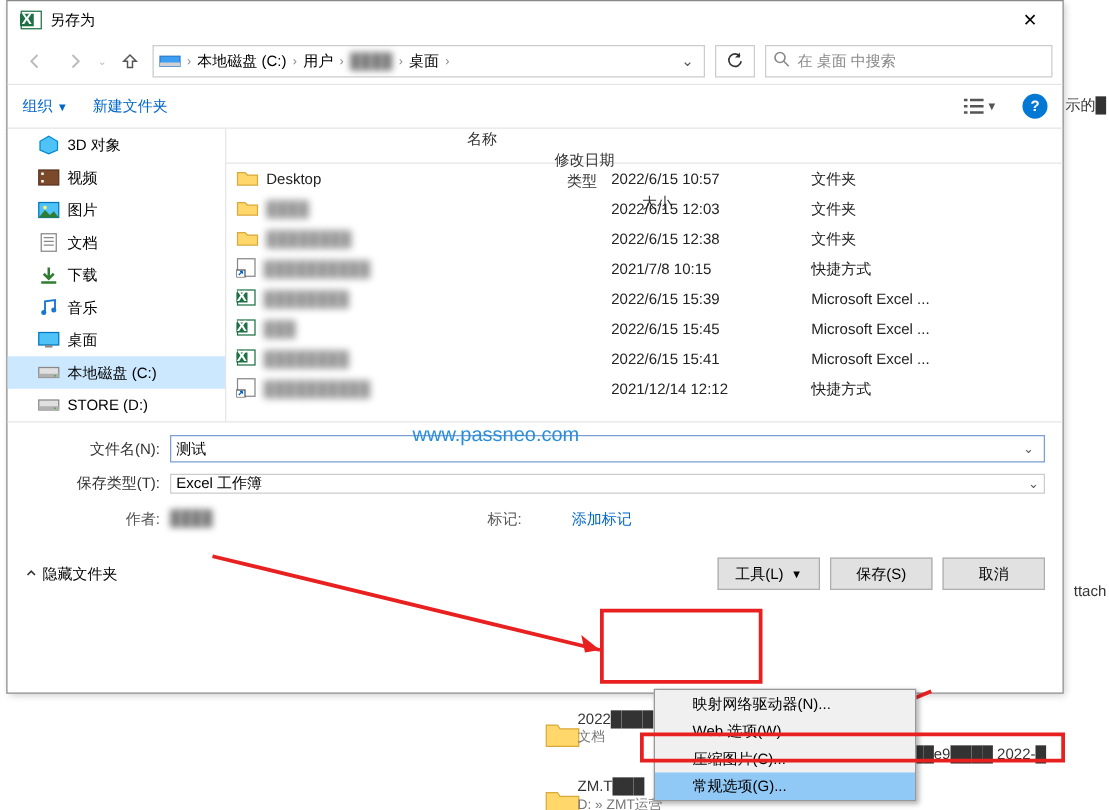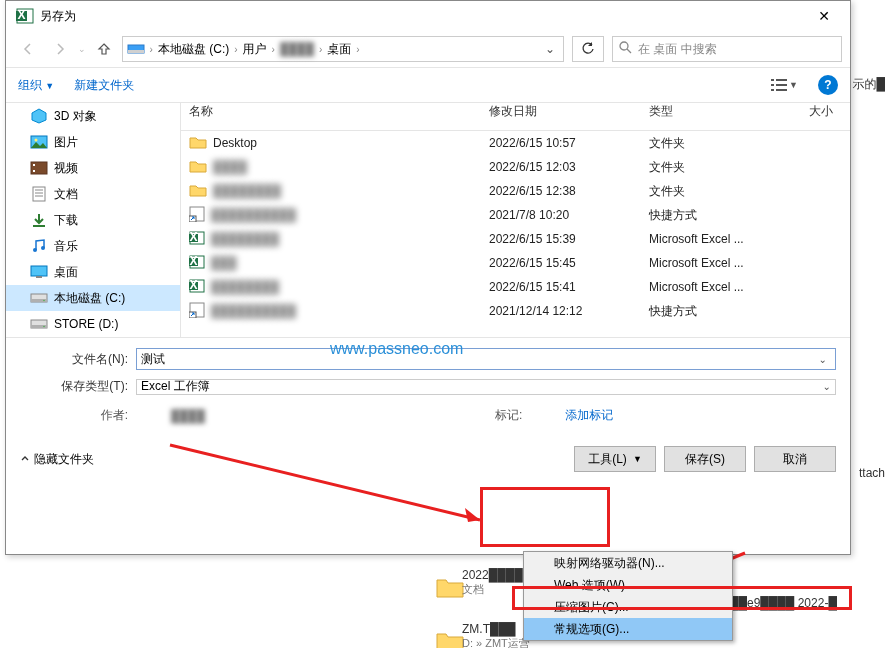--- a/index.html
+++ b/index.html
@@ -30,21 +30,21 @@
 .toolbar .view-btn { display: flex; align-items: center; gap: 2px; color: #555; }
 .help-icon { width: 20px; height: 20px; border-radius: 50%; background: #0078d4; color: #fff; display: flex; align-items: center; justify-content: center; font-weight: bold; }
 
 .body-row { display: flex; height: 234px; }
 .sidebar { width: 175px; border-right: 1px solid #e5e5e5; overflow-y: scroll; }
 .sidebar-item { height: 26px; display: flex; align-items: center; padding-left: 24px; gap: 6px; }
 .sidebar-item.selected { background: #cce8ff; }
 .sb-icon { width: 18px; height: 16px; display: inline-block; }
 
 .filelist { flex: 1; display: flex; flex-direction: column; position: relative; }
-.fl-header { height: 28px; display: flex; align-items: flex-start; border-bottom: 1px solid #e5e5e5; }
+.fl-header { height: 28px; display: flex; align-items: center; border-bottom: 1px solid #e5e5e5; flex-direction: column; }
 .fl-col { padding: 0 8px; color: #333; }
 .fl-col.name { width: 300px; }
 .fl-col.date { width: 160px; }
 .fl-col.type { width: 140px; }
 .fl-col.size { width: 60px; text-align: right; }
 .fl-body { flex: 1; overflow: auto; }
 .fl-row { height: 24px; display: flex; align-items: center; }
 .fl-cell { padding: 0 8px; color: #222; }
 .fl-cell.name { width: 300px; display: flex; align-items: center; gap: 6px; }
 .fl-cell.date { width: 160px; }
@@ -53,26 +53,26 @@
 .folder-icon { width: 18px; height: 14px; display: inline-block; }
 
 .watermark { position: absolute; left: 330px; top: 340px; color: #2a8fd8; font-size: 16px; z-index: 50; pointer-events: none; font-family: Arial; }
 
 .form-area { padding: 10px 14px 8px 14px; border-top: 1px solid #e5e5e5; }
 .form-row { display: flex; align-items: center; margin-bottom: 8px; }
 .form-label { width: 116px; text-align: right; padding-right: 8px; color: #333; }
 .form-input { flex: 1; height: 22px; border: 1px solid #7a9fd4; padding: 0 4px; display: flex; align-items: center; }
 .form-select { flex: 1; height: 16px; border: 1px solid #ccc; padding: 0 4px; display: flex; align-items: center; justify-content: space-between; }
 
-.meta-row { display: flex; align-items: center; padding: 4px 0 8px 0; gap: 35px; }
+.meta-row { display: flex; padding: 4px 0 8px 0; }
 .meta-label { width: 116px; text-align: right; padding-right: 8px; color: #555; }
 .meta-val { color: #555; }
 .meta-val.blur { color: transparent; text-shadow: 0 0 5px rgba(0,0,0,0.5); }
 .meta-gap { width: 220px; }
-.meta-link { color: #0066cc; }
+.meta-link { color: #0066cc; margin-left: 32px; }
 
 .thumb-row { display: flex; align-items: center; padding-left: 150px; margin-bottom: 12px; gap: 6px; }
 .checkbox { width: 14px; height: 14px; border: 1px solid #333; }
 
 .footer { display: flex; align-items: center; padding: 6px 14px 12px 14px; }
 .hide-folders { display: flex; align-items: center; gap: 4px; }
 .footer .spacer { flex: 1; }
 .btn { min-width: 82px; height: 26px; border: 1px solid #adadad; background: #e1e1e1; display: inline-flex; align-items: center; justify-content: center; margin-left: 8px; padding: 0 10px; }
 .btn.tools { background: #e1e1e1; gap: 6px; }
 
@@ -214,33 +214,33 @@
   <div class="body-row">
     <div class="sidebar" id="sidebar">
         <div class="sidebar-item">
           <span class="sb-icon"><svg width="18" height="16" viewBox="0 0 18 16">
               <path d="M9 1 L16 5 L16 12 L9 15 L2 12 L2 5 Z" fill="#4fc3f7" stroke="#0288d1"></path>
             </svg></span>
           <span>3D 对象</span>
         </div>
         <div class="sidebar-item">
           <span class="sb-icon"><svg width="18" height="16" viewBox="0 0 18 16">
+              <rect x="1" y="2" width="16" height="12" fill="#7a4a2b" stroke="#5a3520"></rect>
+              <rect x="3" y="4" width="2" height="2" fill="#fff"></rect>
+              <rect x="3" y="10" width="2" height="2" fill="#fff"></rect>
+            </svg></span>
+          <span>视频</span>
+        </div>
+        <div class="sidebar-item">
+          <span class="sb-icon"><svg width="18" height="16" viewBox="0 0 18 16">
               <rect x="1" y="2" width="16" height="12" fill="#4fc3f7" stroke="#0277bd"></rect>
               <circle cx="6" cy="6" r="1.5" fill="#fff176"></circle>
               <path d="M1 14 L6 8 L10 12 L13 9 L17 14 Z" fill="#2e7d32"></path>
             </svg></span>
           <span>图片</span>
-        </div>
-        <div class="sidebar-item">
-          <span class="sb-icon"><svg width="18" height="16" viewBox="0 0 18 16">
-              <rect x="1" y="2" width="16" height="12" fill="#7a4a2b" stroke="#5a3520"></rect>
-              <rect x="3" y="4" width="2" height="2" fill="#fff"></rect>
-              <rect x="3" y="10" width="2" height="2" fill="#fff"></rect>
-            </svg></span>
-          <span>视频</span>
         </div>
         <div class="sidebar-item">
           <span class="sb-icon"><svg width="18" height="16" viewBox="0 0 18 16">
               <rect x="3" y="1" width="12" height="14" fill="#fff" stroke="#888"></rect>
               <line x1="5" y1="4" x2="13" y2="4" stroke="#888"></line>
               <line x1="5" y1="7" x2="13" y2="7" stroke="#888"></line>
               <line x1="5" y1="10" x2="13" y2="10" stroke="#888"></line>
             </svg></span>
           <span>文档</span>
         </div>
@@ -322,21 +322,21 @@
           </div>
           <div class="fl-row">
             <div class="fl-cell name">
               <span><svg width="16" height="16" viewBox="0 0 16 16">
                   <rect x="1" y="1" width="14" height="14" fill="#fff" stroke="#888"></rect>
                   <rect x="0" y="10" width="7" height="6" fill="#fff" stroke="#555"></rect>
                   <path d="M2 14 L5 11 M5 11 L5 13 M5 11 L3 11" fill="none" stroke="#0066cc" stroke-width="1"></path>
                 </svg></span>
               <span class="fl-name-blur">██████████</span>
             </div>
-            <div class="fl-cell date">2021/7/8 10:20</div>
+            <div class="fl-cell date">2021/7/8 10:15</div>
             <div class="fl-cell type">快捷方式</div>
           </div>
           <div class="fl-row">
             <div class="fl-cell name">
               <span><svg width="16" height="16" viewBox="0 0 16 16">
                   <rect x="1" y="2" width="14" height="12" fill="#fff" stroke="#1e7145"></rect>
                   <rect x="0" y="4" width="9" height="8" fill="#1e7145"></rect>
                   <text x="4.5" y="10.5" text-anchor="middle" fill="#fff" font-size="7" font-weight="bold">X</text>
                 </svg></span>
               <span class="fl-name-blur">████████</span>

